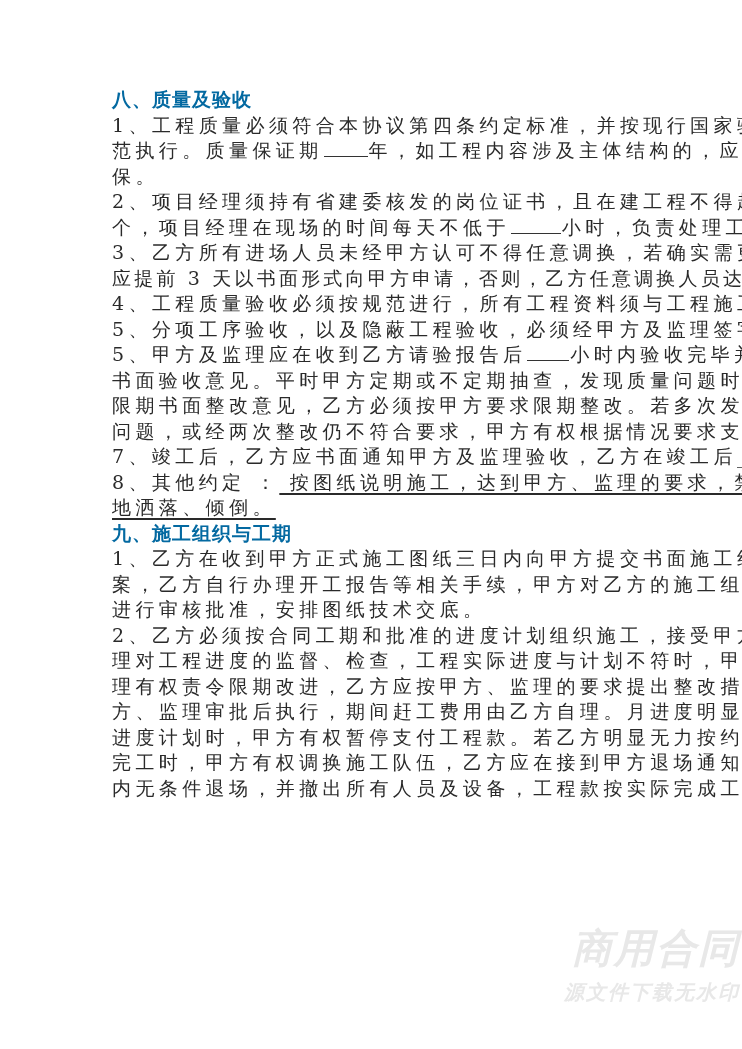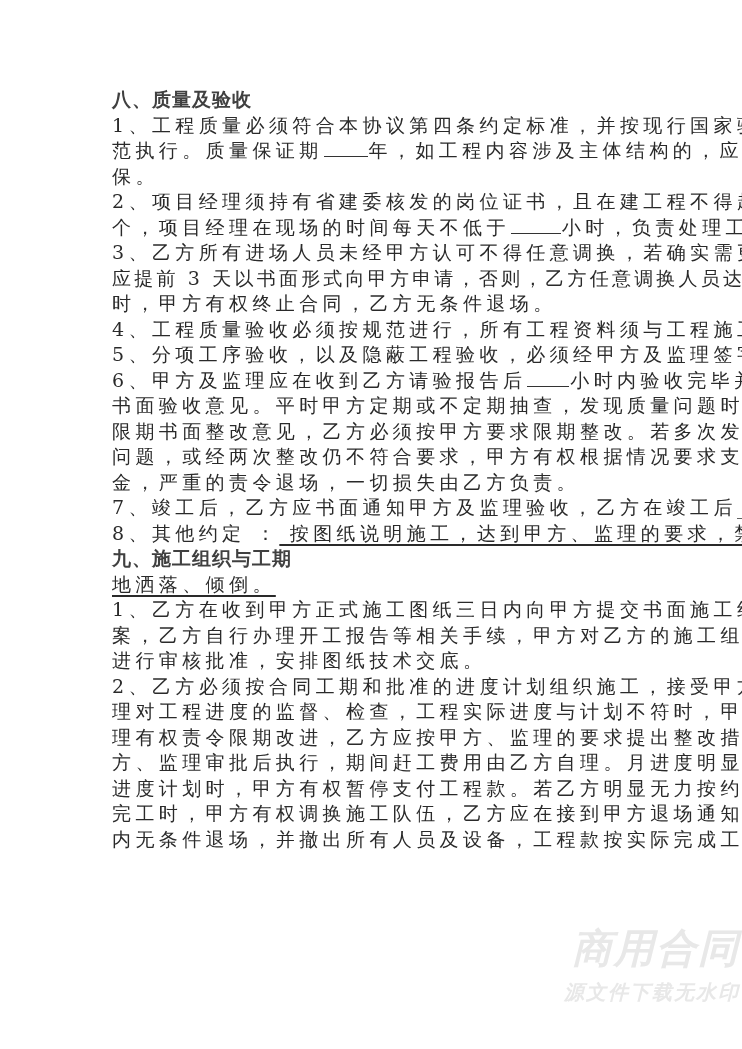--- a/index.html
+++ b/index.html
@@ -25,21 +25,21 @@
       height: 25.5px;
       line-height: 25.5px;
       font-size: 19px;
       white-space: nowrap;
       letter-spacing: 4.4px;
       overflow: visible;
     }
     .line.heading {
       font-weight: bold;
       letter-spacing: 1px;
-      color: #404040;
+      color: #0369a1;
     }
     .blank {
       display: inline-block;
       border-bottom: 1.3px solid #333;
       height: 17px;
       vertical-align: baseline;
       margin: 0 1px;
     }
     .ul {
       text-decoration: underline;
@@ -78,33 +78,31 @@
 
   <div class="line heading">八、质量及验收</div>
 
   <div class="line"><span>1、工程质量必须符合本协议第四条约定标准，并按现行国家验收规</span></div>
   <div class="line"><span>范执行。质量保证期</span><span class="blank" style="width:44px"></span><span>年，如工程内容涉及主体结构的，应终身质</span></div>
   <div class="line"><span>保。</span></div>
   <div class="line"><span>2、项目经理须持有省建委核发的岗位证书，且在建工程不得超过两</span></div>
   <div class="line"><span>个，项目经理在现场的时间每天不低于</span><span class="blank" style="width:50px"></span><span>小时，负责处理工程上</span></div>
   <div class="line"><span>3、乙方所有进场人员未经甲方认可不得任意调换，若确实需更换，</span></div>
   <div class="line" style="letter-spacing:3.2px"><span>应提前 3 天以书面形式向甲方申请，否则，乙方任意调换人员达 30%</span></div>
-  <div class="line"><span>时，甲方有权终止合同，乙方无条件退场。</span></div>
   <div class="line"><span>4、工程质量验收必须按规范进行，所有工程资料须与工程施工同步</span></div>
   <div class="line"><span>5、分项工序验收，以及隐蔽工程验收，必须经甲方及监理签字验收</span></div>
-  <div class="line"><span>6、甲方及监理应在收到乙方请验报告后</span><span class="blank" style="width:42px"></span><span>小时内验收完毕并出具</span></div>
+  <div class="line"><span>5、甲方及监理应在收到乙方请验报告后</span><span class="blank" style="width:42px"></span><span>小时内验收完毕并出具</span></div>
   <div class="line"><span>书面验收意见。平时甲方定期或不定期抽查，发现质量问题时，出具</span></div>
   <div class="line"><span>限期书面整改意见，乙方必须按甲方要求限期整改。若多次发现质量</span></div>
   <div class="line"><span>问题，或经两次整改仍不符合要求，甲方有权根据情况要求支付违约</span></div>
-  <div class="line"><span>金，严重的责令退场，一切损失由乙方负责。</span></div>
   <div class="line"><span>7、竣工后，乙方应书面通知甲方及监理验收，乙方在竣工后_天内提</span></div>
   <div class="line"><span>8、其他约定 ：</span><span class="ul"> 按图纸说明施工，达到甲方、监理的要求，禁止随</span></div>
+  <div class="line"><span class="ul">地洒落、倾倒。</span></div>
+
   <div class="line heading">九、施工组织与工期</div>
-
-  <div class="line"><span class="ul">地洒落、倾倒。</span></div>
 
   <div class="line">1、乙方在收到甲方正式施工图纸三日内向甲方提交书面施工组织方</div>
   <div class="line">案，乙方自行办理开工报告等相关手续，甲方对乙方的施工组织方案</div>
   <div class="line">进行审核批准，安排图纸技术交底。</div>
   <div class="line">2、乙方必须按合同工期和批准的进度计划组织施工，接受甲方、监</div>
   <div class="line">理对工程进度的监督、检查，工程实际进度与计划不符时，甲方、监</div>
   <div class="line">理有权责令限期改进，乙方应按甲方、监理的要求提出整改措施报甲</div>
   <div class="line">方、监理审批后执行，期间赶工费用由乙方自理。月进度明显滞后于</div>
   <div class="line">进度计划时，甲方有权暂停支付工程款。若乙方明显无力按约定工期</div>
   <div class="line">完工时，甲方有权调换施工队伍，乙方应在接到甲方退场通知的十日</div>

